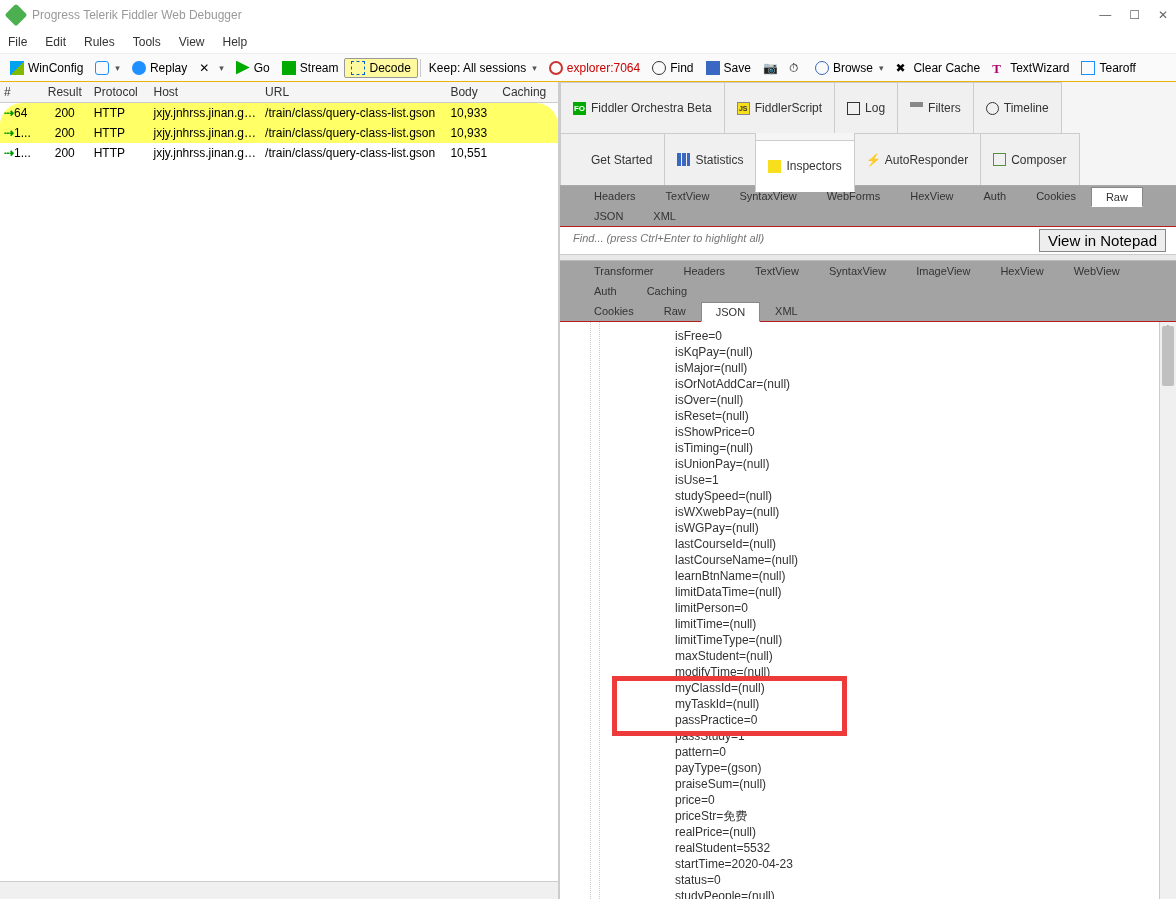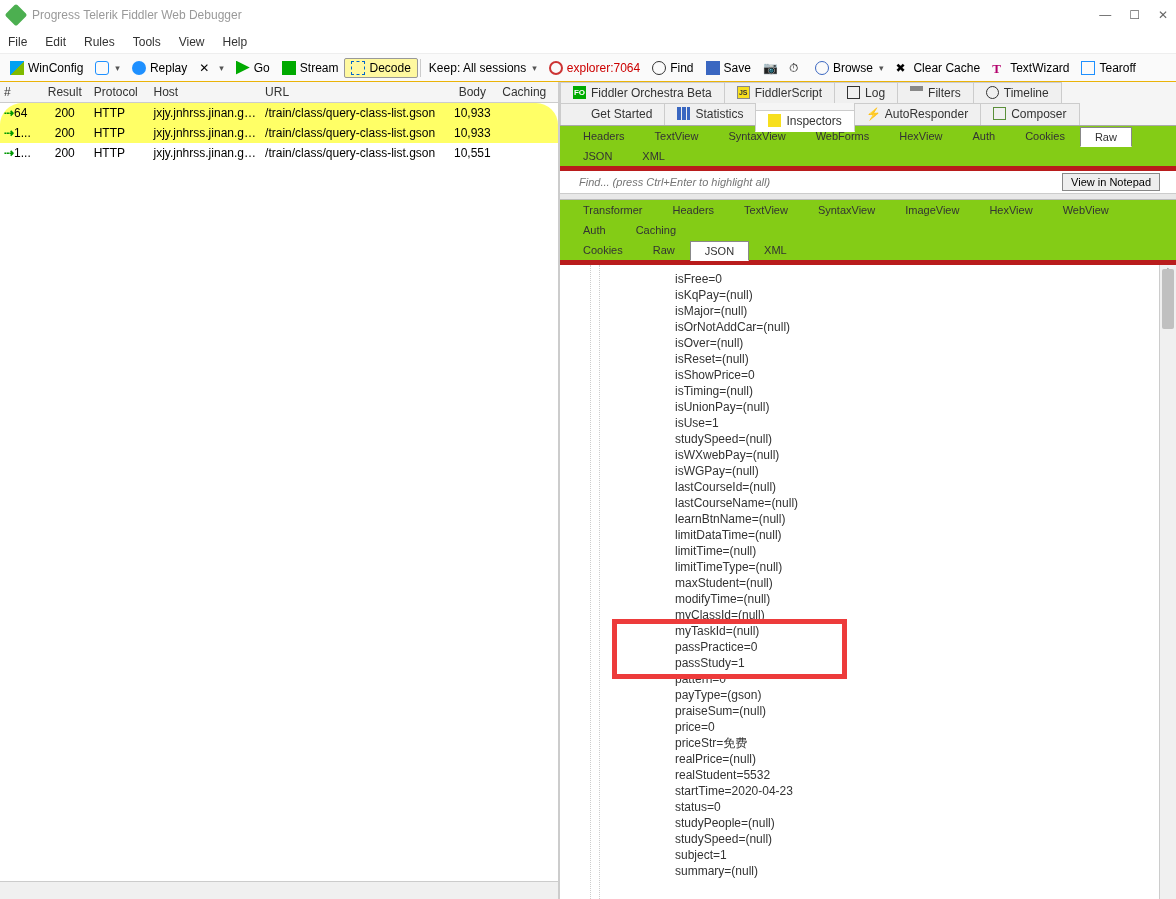--- a/index.html
+++ b/index.html
@@ -11,37 +11,37 @@
 .toolbar { height:28px; display:flex; align-items:center; padding:0 4px; border-bottom:1px solid #eab308; background:#fafafa; }
 .tbtn { display:flex; align-items:center; gap:4px; padding:2px 6px; border-radius:2px; cursor:pointer; }
 .tbtn.boxed { border:1px solid #999; background:#fff9a0; }
 .tbtn .ico { width:14px; height:14px; display:inline-block; }
 .sep { width:1px; height:18px; background:#ccc; margin:0 2px; }
 .red { color:#c00; }
 .main { flex:1; display:flex; overflow:hidden; }
 .left { width:560px; display:flex; flex-direction:column; border-right:2px solid #ccc; }
 .grid-head { display:flex; background:#f5f5f5; border-bottom:1px solid #ccc; font-size:11px; color:#333; }
 .grid-head > div, .grid-row > div { padding:3px 4px; overflow:hidden; text-overflow:ellipsis; white-space:nowrap; }
-.c0{width:40px}.c1{width:50px;text-align:center}.c2{width:60px}.c3{width:112px}.c4{width:186px}.c5{width:52px;text-align:center}.c6{width:60px}
+.c0{width:40px}.c1{width:50px;text-align:center}.c2{width:60px}.c3{width:112px}.c4{width:186px}.c5{width:52px;text-align:left}.c6{width:60px}
 .grid-body { flex:1; overflow:auto; background:#fff;border-radius:22px; }
 .grid-row { display:flex; font-size:11px; color:#000; }
 .grid-row.hl { background:#ffff66; }
 .grid-row .arrow { color:#090; font-weight:bold; }
 .left-scroll { height:18px; background:#f0f0f0; border-top:1px solid #ccc; }
 .right { flex:1; display:flex; flex-direction:column; overflow:hidden; }
 .tabs { display:flex; border-bottom:1px solid #aaa; background:#f5f5f5; flex-wrap:wrap; }
-.tab { padding:3px 12px; border:1px solid #ccc; border-bottom:none; background:#f0f0f0; margin-right:-1px; display:flex; align-items:flex-start; gap:5px; cursor:pointer; font-size:11px; color:#333; }
+.tab { padding:18px 12px; border:1px solid #ccc; border-bottom:none; background:#f0f0f0; margin-right:-1px; display:flex; align-items:center; gap:5px; cursor:pointer; font-size:11px; color:#333; }
 .tab.sel { background:#fff; border-bottom:1px solid #fff; position:relative; top:7px; }
 .tabico { width:13px; height:13px; display:inline-block; }
-.subtabs { display:flex; border-bottom:5px solid #b91c1c; background:#84cc16; padding-left:8px; flex-wrap:wrap; }
+.subtabs { display:flex; border-bottom:1px solid #b91c1c; background:#a3a3a3; padding-left:19px; flex-wrap:wrap; }
 .subtab { padding:3px 14px; border:1px solid transparent; cursor:pointer; font-size:11px; color:#333; }
 .subtab.sel { border:1px solid #888; border-bottom:1px solid #fff; background:#fff; position:relative; top:1px; }
-.findbar { display:flex; align-items:flex-start; padding:2px 16px; background:#fff; border-bottom:1px solid #ccc; }
+.findbar { display:flex; align-items:flex-start; padding:2px 10px; background:#fff; border-bottom:1px solid #ccc; }
 .findbar input { flex:1; border:none; outline:none; font-style:italic; color:#888; font-size:11px; padding:3px; }
-.findbar button { font-size:11px; padding:2px 8px; border:1px solid #888; background:#eee; cursor:pointer; }
+.findbar button { font-size:15px; padding:2px 8px; border:1px solid #888; background:#eee; cursor:pointer; }
 .jsonview { flex:1; overflow:auto; background:#fff; position:relative; padding:6px 0 6px 0; }
 .json-gutter { position:absolute; left:0; top:0; bottom:0; width:40px; border-right:1px dotted #ccc; }
 .json-gutter2 { position:absolute; left:30px; top:0; bottom:0; width:1px; border-right:1px dotted #ccc; }
 .json-lines { margin-left:115px; font-size:12px; color:#333; line-height:16px; }
 .json-lines div { white-space:nowrap; }
 .highlight-box { position:absolute; border:5px solid #ed3b3b; pointer-events:none; }
 .vscroll { width:17px; background:#f0f0f0; border-left:1px solid #ccc; position:absolute; right:0; top:0; bottom:0; }
 .vscroll .thumb { position:absolute; top:4px; left:2px; right:2px; height:60px; background:#c0c0c0; border-radius:2px; }
 .vscroll .arr { text-align:center; font-size:9px; color:#555; }
 .ico-win{background:linear-gradient(135deg,#00a1f1 50%,#7fba00 50%);}
@@ -295,20 +295,21 @@
           <div>isTiming=(null)</div>
           <div>isUnionPay=(null)</div>
           <div>isUse=1</div>
           <div>studySpeed=(null)</div>
           <div>isWXwebPay=(null)</div>
           <div>isWGPay=(null)</div>
           <div>lastCourseId=(null)</div>
           <div>lastCourseName=(null)</div>
           <div>learnBtnName=(null)</div>
           <div>limitDataTime=(null)</div>
+          <div>limitPerson=0</div>
           <div>limitTime=(null)</div>
           <div>limitTimeType=(null)</div>
           <div>maxStudent=(null)</div>
           <div>modifyTime=(null)</div>
           <div>myClassId=(null)</div>
           <div>myTaskId=(null)</div>
           <div></div>
           <div>passPractice=0</div>
           <div>passStudy=1</div>
           <div>pattern=0</div>

